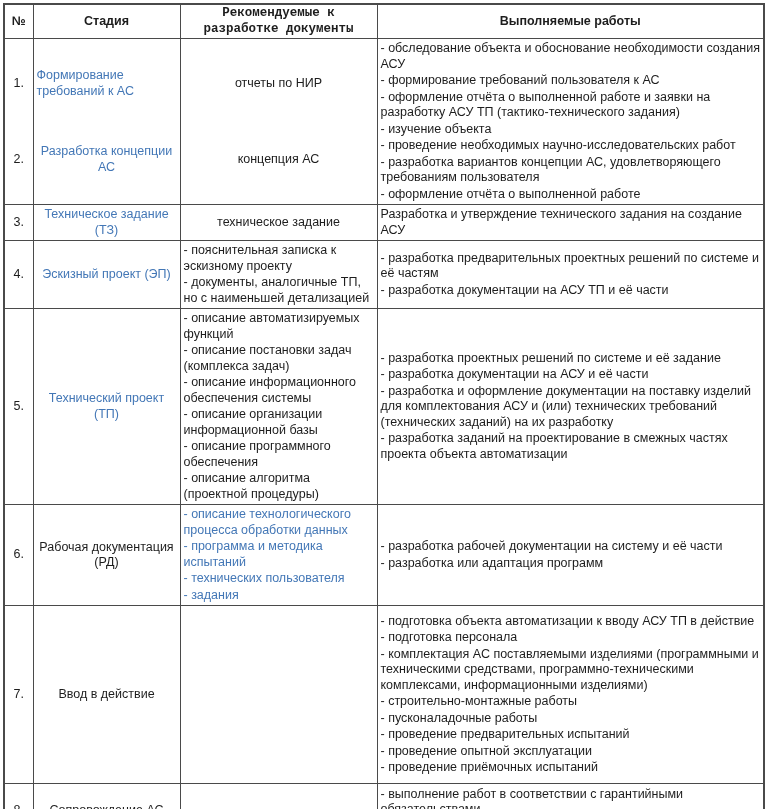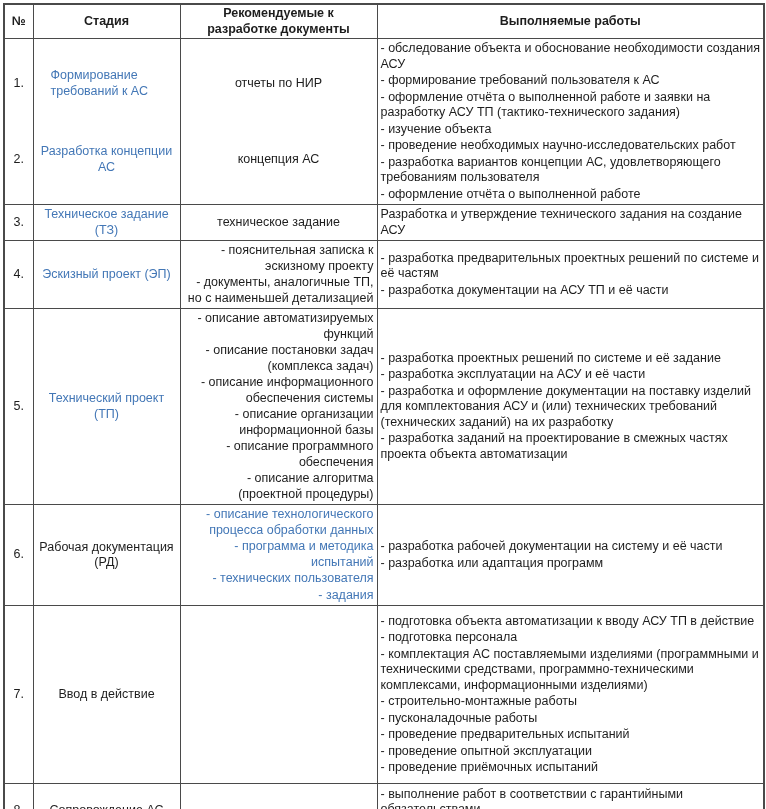--- a/index.html
+++ b/index.html
@@ -3,36 +3,36 @@
 <meta charset="utf-8">
 <style>
   html,body{margin:0;padding:0;background:#ffffff;}
   body{font-family:"Liberation Sans","DejaVu Sans",sans-serif;color:#1d1d1d;}
   .wrap{padding:3px;width:760px;}
   table{border-collapse:collapse;table-layout:fixed;width:760px;border:2px solid #4a4a4a;}
   th,td{border:1px solid #4a4a4a;vertical-align:middle;padding:1px 3px;
         font-size:12.5px;line-height:15.5px;word-wrap:break-word;}
   thead tr{height:34px;}
   th{font-weight:bold;text-align:center;padding:1px 2px;}
-  th .wrapcap{display:inline-block;max-width:158px;}
+  th .wrapcap{display:inline-block;max-width:158px;font-family:Liberation Mono, monospace;}
   col.c-num{width:29px;}
   col.c-stage{width:147px;}
   col.c-docs{width:197px;}
   col.c-works{width:387px;}
   td.num{text-align:center;padding:1px 0;}
   td.stage{text-align:center;}
-  td.docs{text-align:right;padding:1px 2px;}
+  td.docs{text-align:left;padding:1px 2px;}
   td.docs.center{text-align:center;}
   td.works{text-align:left;padding:1px 2px;}
   .link{color:#4377b6;}
   
   tr.r12{height:156px;}
   .halves{display:flex;flex-direction:column;height:152px;}
   .half{flex:1;display:flex;align-items:center;justify-content:center;text-align:center;}
-  .half.left{justify-content:flex-start;text-align:left;margin-left:14px;}
+  .half.left{justify-content:flex-start;text-align:left;}
   tr.r3{height:34px;}
   tr.r4{height:64px;}
   tr.r5{height:190px;}
   tr.r6{height:87px;}
   tr.r7{height:178px;}
   tr.r8{height:54px;}
   .li{margin:1px;}
 </style>
 </head>
 <body>
@@ -128,21 +128,21 @@
               <div class="li">- описание постановки задач (комплекса задач)</div>
               <div class="li">- описание информационного обеспечения системы</div>
               <div class="li">- описание организации информационной базы</div>
               <div class="li">- описание программного обеспечения</div>
               <div class="li">- описание алгоритма (проектной процедуры)</div>
             </div>
       </td>
       <td class="works">
         <div>
               <div class="li">- разработка проектных решений по системе и её задание</div>
-              <div class="li">- разработка эксплуатации на АСУ и её части</div>
+              <div class="li">- разработка документации на АСУ и её части</div>
               <div class="li">- разработка и оформление документации на поставку изделий для комплектования АСУ и (или) технических требований (технических заданий) на их разработку</div>
               <div class="li">- разработка заданий на проектирование в смежных частях проекта объекта автоматизации</div>
             </div>
       </td>
     </tr>
 
     <tr class="r6">
       <td class="num">6.</td>
       <td class="stage">Рабочая документация (РД)</td>
       <td class="docs">

